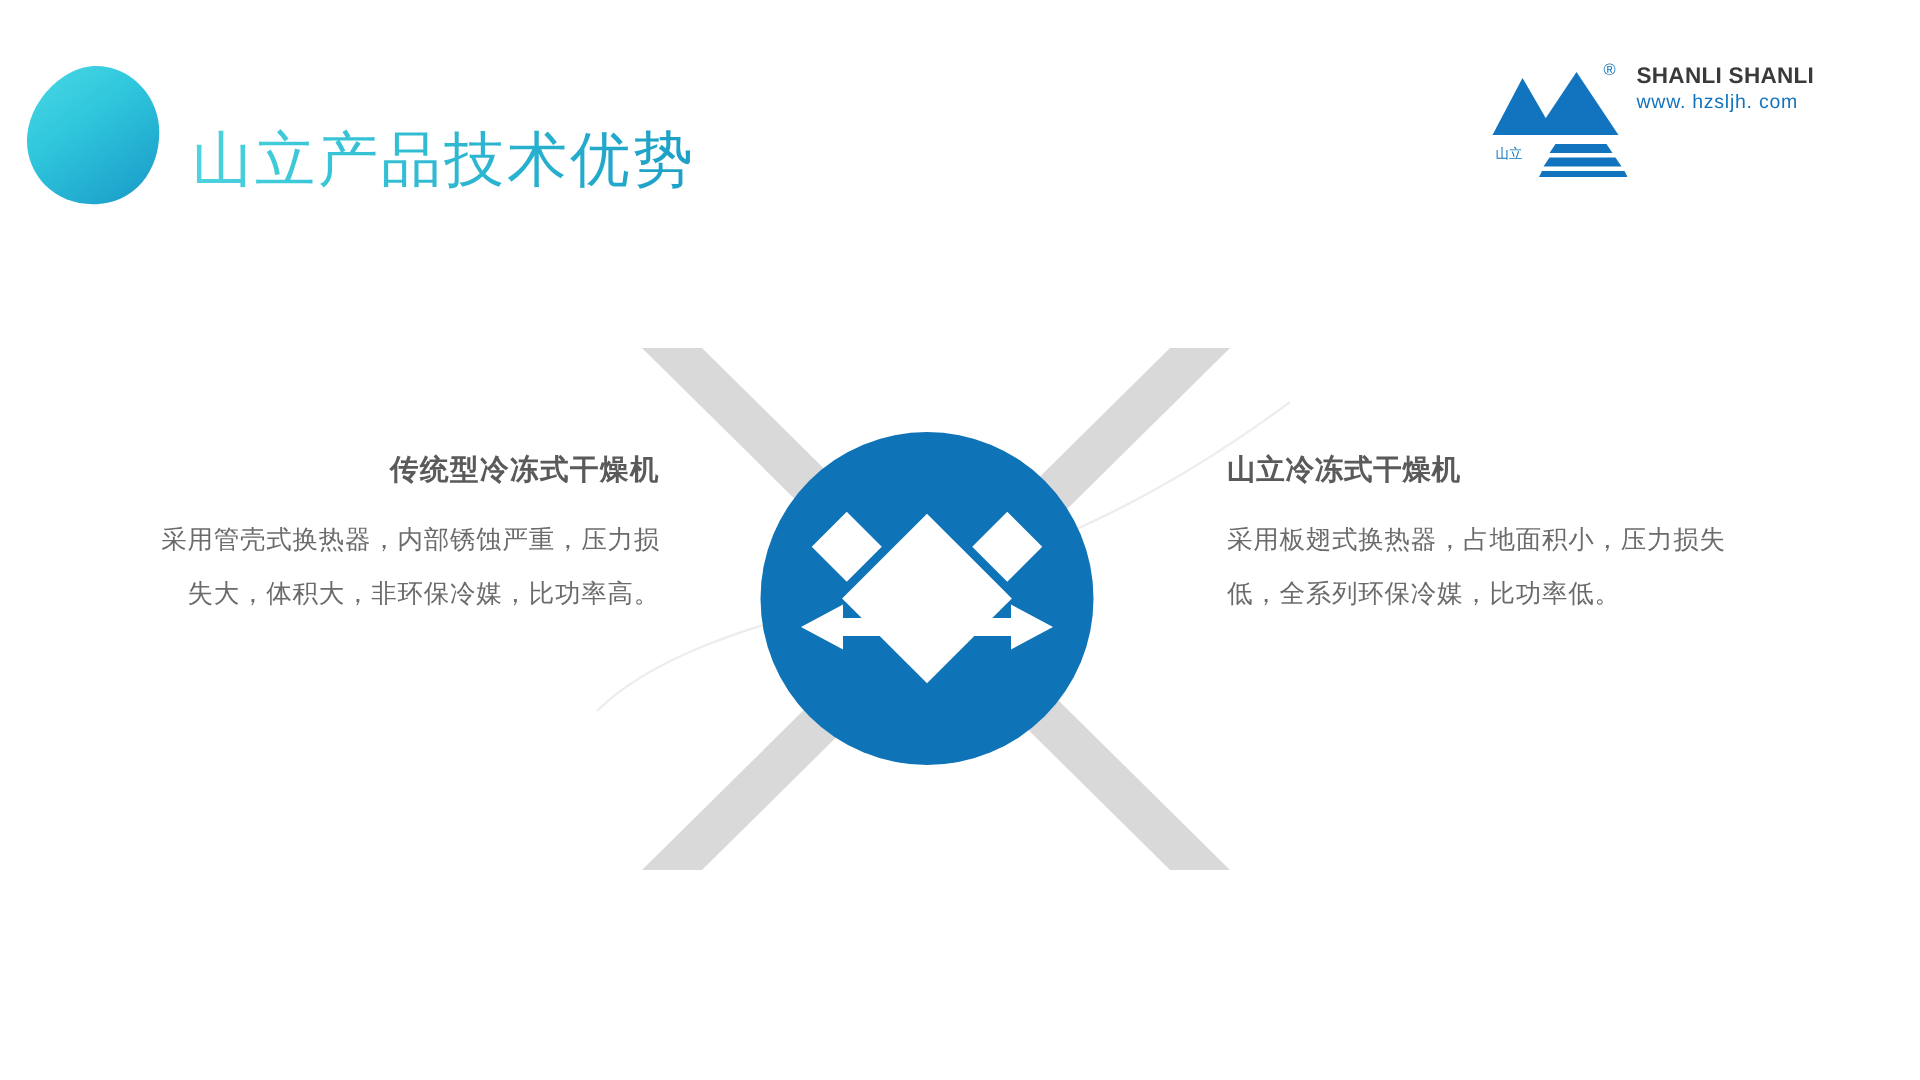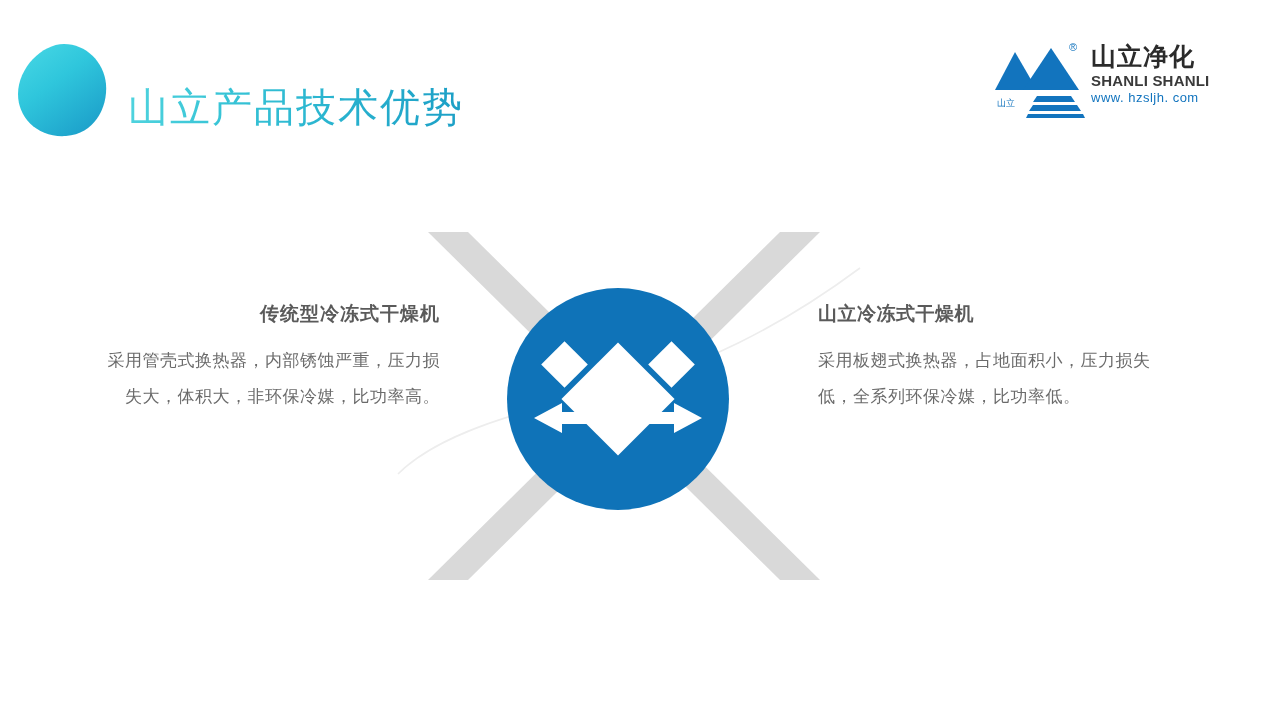--- a/index.html
+++ b/index.html
@@ -220,21 +220,20 @@
         <polygon points="22,8 44,46 2,46"></polygon>
         <polygon points="58,4 86,46 30,46"></polygon>
         <polygon points="44,52 78,52 82,58 40,58"></polygon>
         <polygon points="40,61 84,61 88,67 36,67"></polygon>
         <polygon points="35,70 90,70 92,74 33,74"></polygon>
       </g>
     </svg>
     <div id="logo-shanli-small">山立</div>
     <div id="logo-reg">®</div>
     <div id="logo-text">
-      <div id="logo-cn">山立净化</div>
       <div id="logo-en">SHANLI SHANLI</div>
       <div id="logo-url">www. hzsljh. com</div>
     </div>
   </div>
 
   <div class="column" id="col-left">
     <p class="col-heading">传统型冷冻式干燥机</p>
     <p class="col-body">采用管壳式换热器，内部锈蚀严重，压力损失大，体积大，非环保冷媒，比功率高。</p>
   </div>
 

